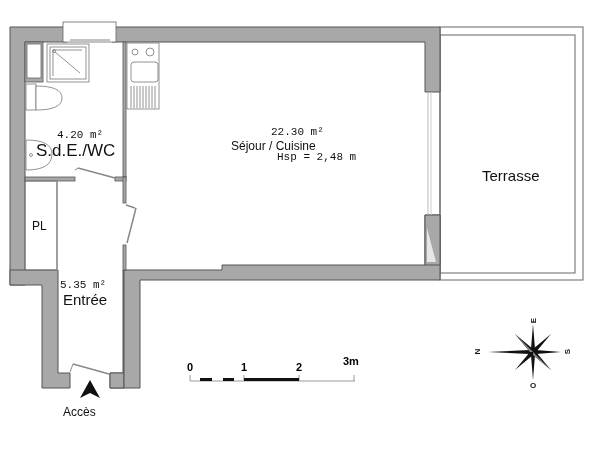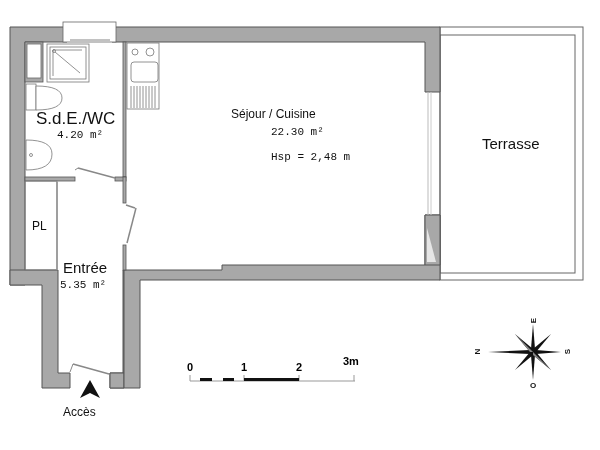--- a/index.html
+++ b/index.html
@@ -1,19 +1,19 @@
 <!DOCTYPE html>
 <html><head>
   <meta charset="utf-8">
   <style>
     html, body { margin: 0; padding: 0; background: #ffffff; }
     body { width: 600px; height: 450px; position: relative; overflow: hidden; font-family: "Liberation Sans", sans-serif; }
     svg { position: absolute; left: 0; top: 0; }
     .lbl { position: absolute; color: #111; white-space: nowrap; font-family: "Liberation Sans", sans-serif; }
-    .room-big { font-size: 16px; }
+    .room-big { font-size: 16px; margin-top: 32px; }
     .room-area { font-size: 11px; font-family: Liberation Mono, monospace; }
     .scale-num { font-size: 11px; font-weight: bold; font-family: "Liberation Sans", sans-serif; position: absolute; }
     .compass-l { position: absolute; font-size: 8px; font-weight: bold; color: #111; }
   </style>
 </head>
 <body>
 
 <svg width="600" height="450" viewBox="0 0 600 450" xmlns="http://www.w3.org/2000/svg">
 
   <g fill="none" stroke="#666" stroke-width="1">
@@ -137,21 +137,21 @@
     <polygon points="-18,-18 -3,0 0,0" fill="#888"></polygon>
     <polygon points="18,18 0,3 0,0" fill="#888"></polygon>
   </g>
 </svg>
 
 <div class="lbl room-big" style="left:36px; top:109px; font-size:17px;">S.d.E./WC</div>
 <div class="lbl room-area" style="left:57px; top:129px;">4.20 m²</div>
 
 <div class="lbl room-big" style="left:231px; top:107px; font-size:12px;">Séjour / Cuisine</div>
 <div class="lbl room-area" style="left:271px; top:126px;">22.30 m²</div>
-<div class="lbl room-area" style="left:249px; top:151px;padding-left:22px;">Hsp =  2,48 m</div>
+<div class="lbl room-area" style="left:255px; top:151px;padding-left:22px;">Hsp =  2,48 m</div>
 
 <div class="lbl room-big" style="left:482px; top:135px; font-size:15px;">Terrasse</div>
 
 <div class="lbl room-big" style="left:63px; top:259px; font-size:15px;">Entrée</div>
 <div class="lbl room-area" style="left:60px; top:279px;">5.35 m²</div>
 
 <div class="lbl" style="left:32px; top:219px; font-size:12px;text-align:center;">PL</div>
 
 <div class="lbl" style="left:63px; top:405px; font-size:12px;">Accès</div>
 

